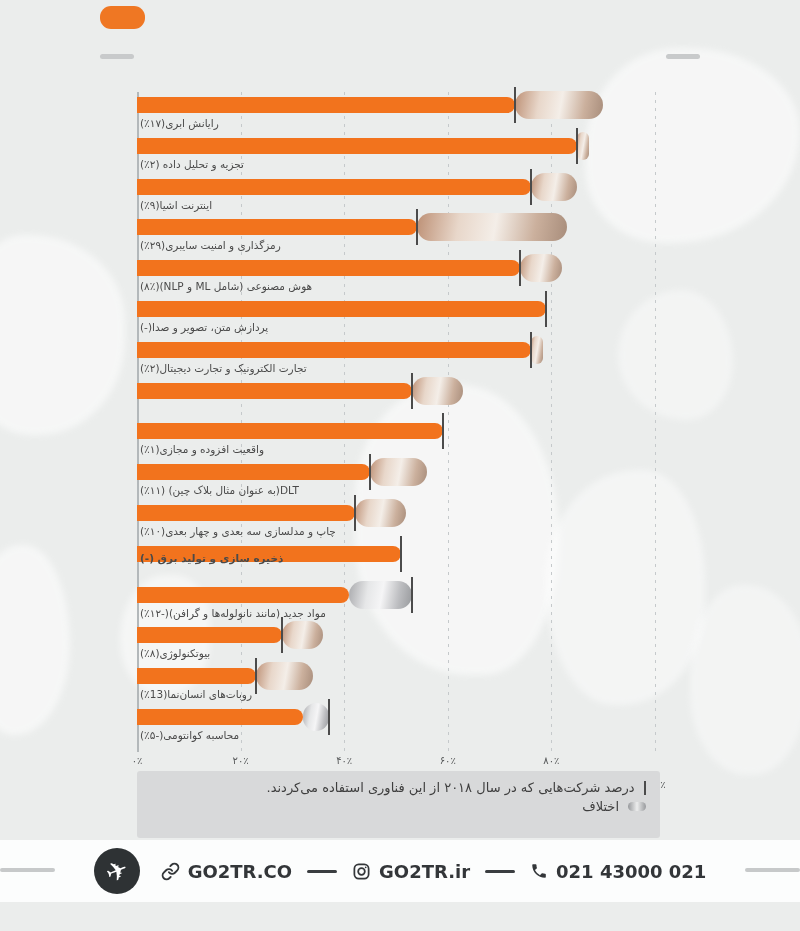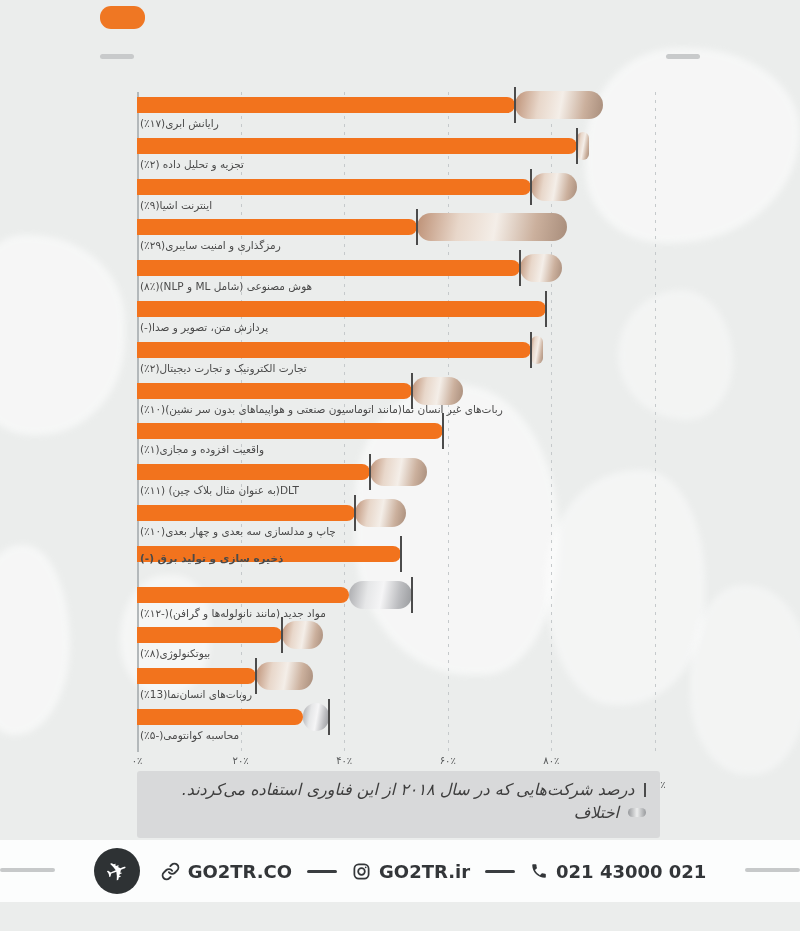--- a/index.html
+++ b/index.html
@@ -17,21 +17,21 @@
   .cap{position:absolute;height:28px;border-radius:14px;}
   .cap.bronze{background:linear-gradient(100deg,#bd9075 0%,#e8d7ca 28%,#f4eee8 52%,#cbb09d 78%,#a88d7b 100%);}
   .cap.silver{background:linear-gradient(100deg,#a9aaad 0%,#e6e7e8 30%,#f5f5f6 52%,#bcbdc0 78%,#97999c 100%);}
   .tick{position:absolute;width:2px;height:36px;background:#4b4b4b;}
   .rowlabel{position:absolute;left:3px;direction:rtl;white-space:nowrap;
             font-size:10.5px;color:#4a4a4a;}
   .xtick{position:absolute;top:663px;transform:translateX(-50%);font-size:10px;color:#57595a;direction:rtl;}
   .legend{position:absolute;left:137px;top:771px;width:523px;height:67px;background:#d8d9da;
           border-radius:3px;direction:rtl;padding:9px 14px 0 0;box-sizing:border-box;}
   .legend-row{display:flex;align-items:center;gap:9px;margin-bottom:4px;direction:rtl;}
-  .legend-row .txt{font-size:16px;color:#3e3e3e;font-style:italic;}
+  .legend-row .txt{font-size:13px;color:#3e3e3e;}
   .mk-line{width:2.5px;height:14px;background:#4b4b4b;}
   .mk-dot{width:11px;height:11px;border-radius:50%;background:#f2731d;}
   .mk-cap{width:18px;height:9px;border-radius:5px;
           background:linear-gradient(90deg,#97999c,#eceded 50%,#97999c);}
   .footer{position:absolute;left:0;top:840px;width:800px;height:62px;background:#fcfdfd;
           display:flex;align-items:center;justify-content:center;gap:15px;}
   .logo{width:46px;height:46px;border-radius:50%;background:#2e3234;display:flex;
         align-items:center;justify-content:center;margin-right:6px;}
   .logo span{color:#fff;font-size:26px;transform:rotate(-22deg);line-height:1;}
   .fitem{display:flex;align-items:center;gap:8px;color:#333639;font-weight:bold;font-size:18px;}
@@ -93,21 +93,20 @@
       <div class="bar" style="top: 209px; width: 409.22px;"></div>
       <div class="tick" style="left: 408.22px; top: 199px;"></div>
       <div class="rowlabel" style="top: 229px;">پردازش متن، تصویر و صدا(-)</div>
       <div class="bar" style="top: 249.8px; width: 393.68px;"></div>
       <div class="cap bronze" style="left: 393.68px; top: 243.8px; width: 12px;"></div>
       <div class="tick" style="left: 392.68px; top: 239.8px;"></div>
       <div class="rowlabel" style="top: 269.8px; text-align: center;">تجارت الکترونیک و تجارت دیجیتال(۲٪)</div>
       <div class="bar" style="top: 290.6px; width: 274.54px;"></div>
       <div class="cap bronze" style="left: 274.54px; top: 284.6px; width: 51.8px;"></div>
       <div class="tick" style="left: 273.54px; top: 280.6px;"></div>
-      <div class="rowlabel" style="top: 310.6px;">ربات‌های غیر انسان نما(مانند اتوماسیون صنعتی و هواپیماهای بدون سر نشین)(۱۰٪)</div>
       <div class="bar" style="top: 331.4px; width: 305.62px;"></div>
       <div class="tick" style="left: 304.62px; top: 321.4px;"></div>
       <div class="rowlabel" style="top: 351.4px;">واقعیت افزوده و مجازی(۱٪)</div>
       <div class="bar" style="top: 372.2px; width: 233.1px;"></div>
       <div class="cap bronze" style="left: 233.1px; top: 366.2px; width: 56.98px;"></div>
       <div class="tick" style="left: 232.1px; top: 362.2px;"></div>
       <div class="rowlabel" style="top: 392.2px;">DLT(به عنوان مثال بلاک چین) (۱۱٪)</div>
       <div class="bar" style="top: 413px; width: 217.56px;"></div>
       <div class="cap bronze" style="left: 217.56px; top: 407px; width: 51.8px;"></div>
       <div class="tick" style="left: 216.56px; top: 403px;"></div>

